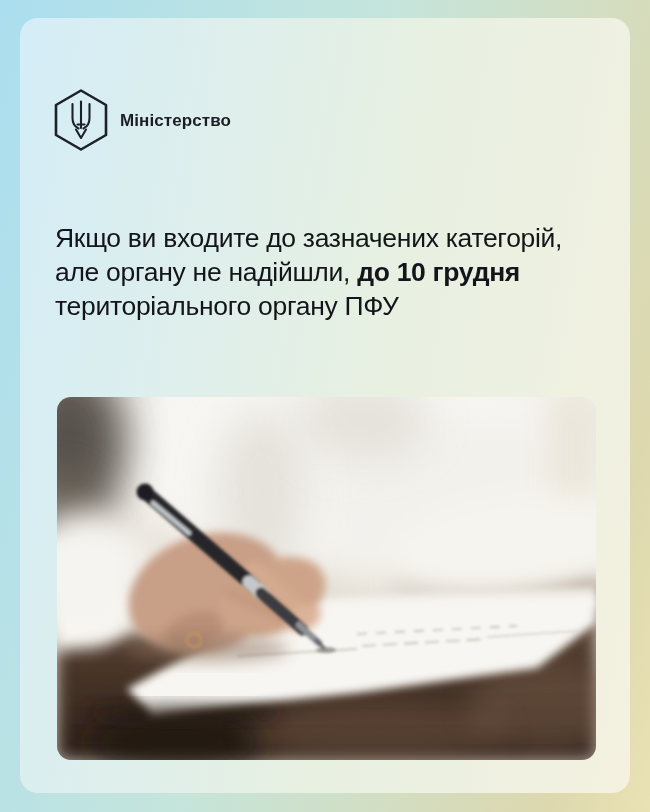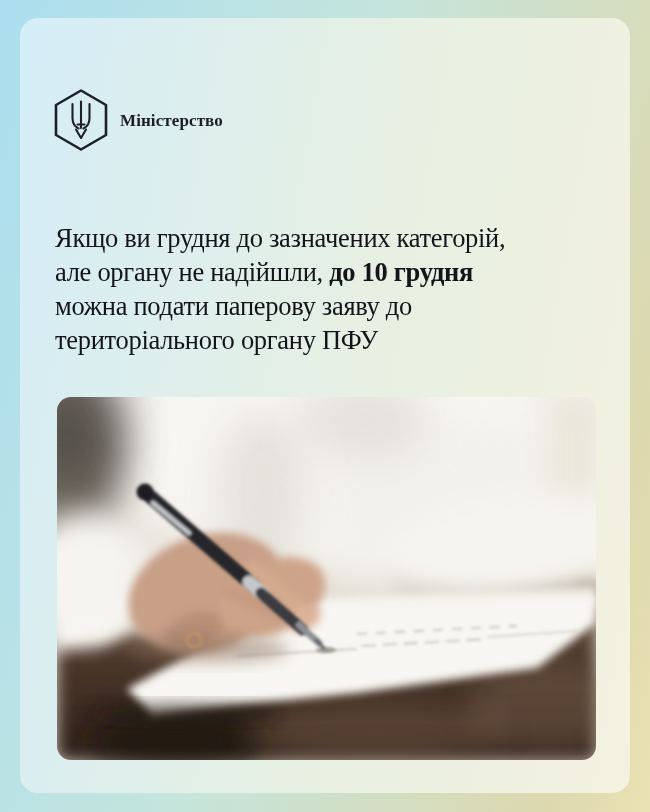--- a/index.html
+++ b/index.html
@@ -9,21 +9,20 @@
     background: linear-gradient(105deg, #abdeef 0%, #c5e5dc 45%, #ddd8ae 88%, #e9e2b4 100%);
     overflow: hidden;
     position: relative;
   }
   .card {
     position: absolute;
     left: 20px; top: 18px;
     width: 610px; height: 775px;
     border-radius: 18px;
     background: linear-gradient(100deg, #d4edf7 0%, #e7f0e2 55%, #f4f1e0 100%);
-    font-family: Liberation Serif, serif;
   }
   .logo-row {
     position: absolute;
     left: 33px; top: 70px;
     display: flex;
     align-items: center;
     gap: 11px;
   }
   .logo-icon { width: 56px; height: 64px; display: block; flex: 0 0 auto; }
   .logo-text {
@@ -68,23 +67,22 @@
         <path d="M23 41.5 l5 8.5 l5 -8.5"></path>
         <path d="M24.5 36.5 h7"></path>
       </g>
     </svg>
     <div class="logo-text">
       <div>Міністерство</div>
     </div>
   </div>
 
   <div class="headline">
-    <div class="hl-line">Якщо ви грудня до зазначених категорій,</div>
+    <div class="hl-line">Якщо ви входите до зазначених категорій,</div>
     <div class="hl-line"><span>але органу не надійшли, </span><b>до 10 грудня</b></div>
-    <div class="hl-line">можна подати паперову заяву до</div>
     <div class="hl-line">територіального органу ПФУ</div>
   </div>
 
   <div class="photo">
     <svg viewBox="0 0 539 363" preserveAspectRatio="none" aria-hidden="true">
       <defs>
         <linearGradient id="bgGrad" x1="0" y1="0" x2="0" y2="1">
           <stop offset="0" stop-color="#f0ede8"></stop>
           <stop offset="0.55" stop-color="#e2dcd2"></stop>
           <stop offset="1" stop-color="#c9bfb0"></stop>

